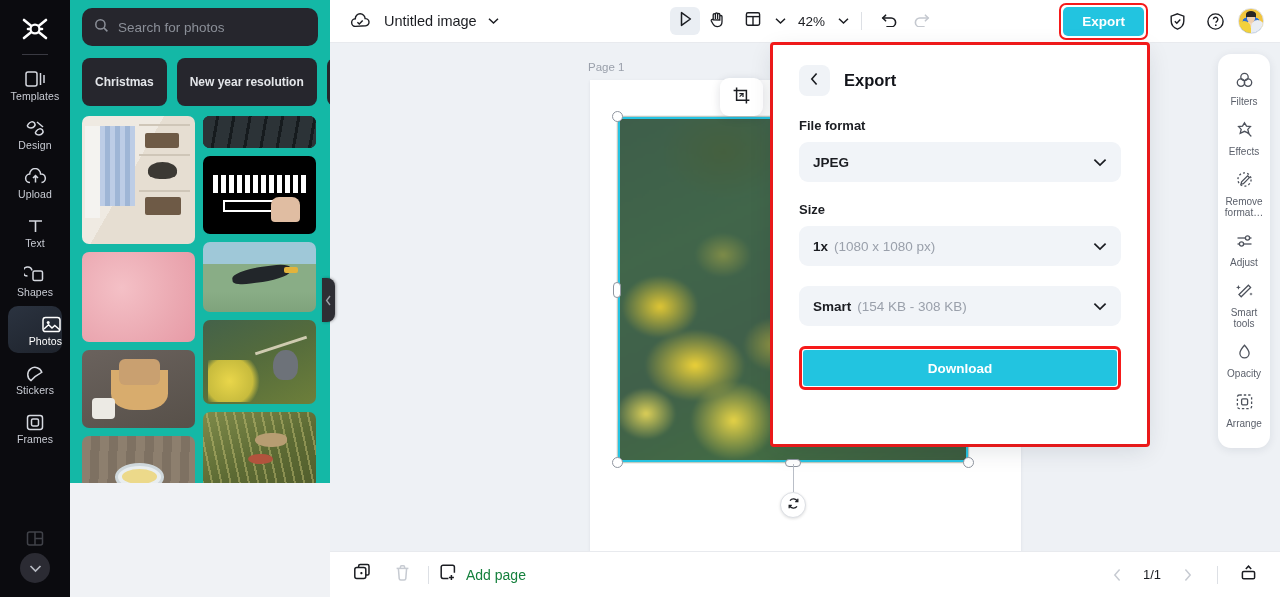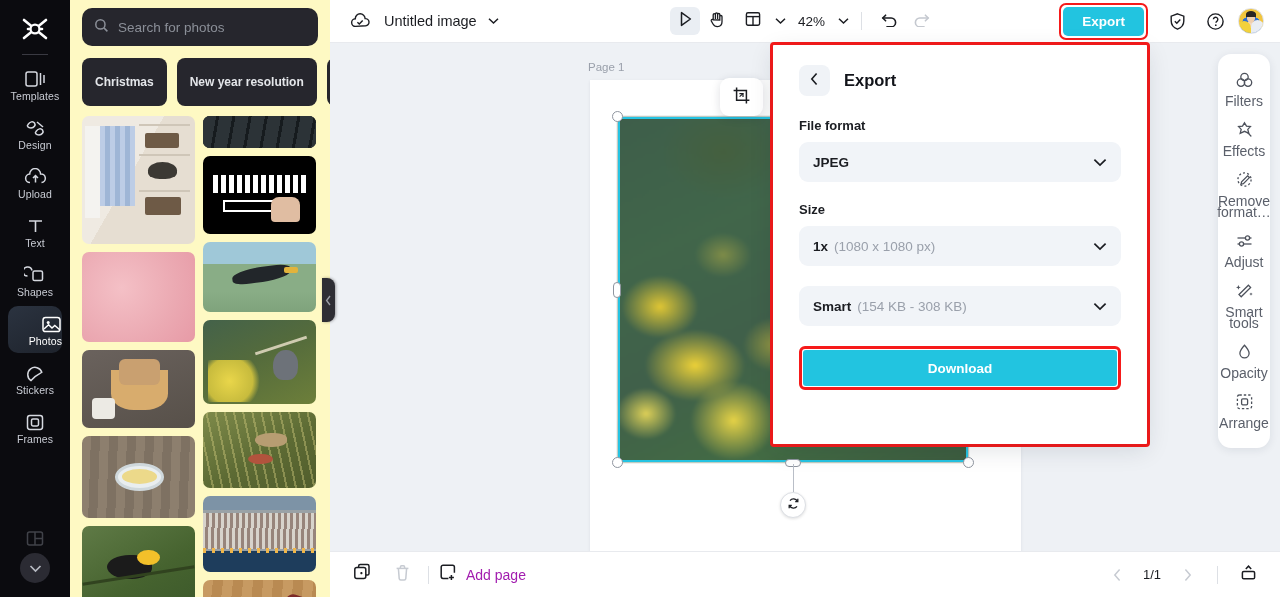--- a/index.html
+++ b/index.html
@@ -32,22 +32,22 @@
   .rail-item.active .ri-lbl { color: #fff; }
   .rail-more {
     position: absolute; bottom: 14px; left: 50%; transform: translateX(-50%);
     width: 30px; height: 30px; border-radius: 50%; background: #2b2b33;
     display: flex; align-items: center; justify-content: center; cursor: pointer;
   }
   .rail-partial { position:absolute; bottom: 46px; left:50%; transform:translateX(-50%); opacity:.55; }
 
   
   #photopanel {
-    position: absolute; left: 70px; top: 0; width: 260px; height: 597px;
-    background: #fef9c3; overflow: hidden; z-index: 30;
+    position: absolute; left: 70px; top: 0; width: 260px; height: 483px;
+    background: #14b8a6; overflow: hidden; z-index: 30;
   }
   #searchbar {
     margin: 8px 12px 0; height: 38px; border-radius: 10px; background: #26262d;
     display: flex; align-items: center; gap: 9px; padding: 0 12px; cursor: text;
   }
   #searchbar input {
     background: transparent; border: 0; outline: 0; color: #d7d9de;
     font-size: 13.5px; font-family: "Liberation Sans", sans-serif; width: 100%;
   }
   #searchbar input::placeholder { color: #8b8f98; }
@@ -197,31 +197,31 @@
   #righttools {
     position: absolute; right: 10px; top: 54px; width: 52px;
     background: #fff; border-radius: 13px; padding: 10px 0 12px;
     box-shadow: 0 2px 10px rgba(20,30,50,.09); z-index: 15;
   }
   .rt-item {
     display: flex; flex-direction: column; align-items: center; gap: 3px;
     padding: 7px 2px; cursor: pointer;
   }
   .rt-item .rt-lbl { font-size: 9.5px; color: #55596? ; }
-  .rt-item .rt-lbl { font-size: 14px; color: #5b606b; text-align: center; line-height: 11px; }
+  .rt-item .rt-lbl { font-size: 10px; color: #5b606b; text-align: center; line-height: 11px; }
 
   
   #bottombar {
     position: absolute; left: 330px; bottom: 0; width: 950px; height: 46px;
     background: #fff; border-top: 1px solid #e8eaee;
     display: flex; align-items: center; z-index: 20;
   }
   .bb-btn { width: 32px; height: 30px; display: flex; align-items: center; justify-content: center; cursor: pointer; }
   #addpage { display: flex; align-items: center; gap: 8px; cursor: pointer; }
-  #addpage .ap-lbl { font-size: 14px; color: #a21caf; }
+  #addpage .ap-lbl { font-size: 14px; color: #15803d; }
   .bb-right { margin-left: auto; display: flex; align-items: center; gap: 4px; margin-right: 16px; justify-content: flex-end; }
   #pagecount { font-size: 13px; color: #1b1d22; min-width: 30px; text-align: center; }
 </style>
 </head>
 <body>
 
 <div id="app">
 
   <div id="rail">
     <div class="logo">

